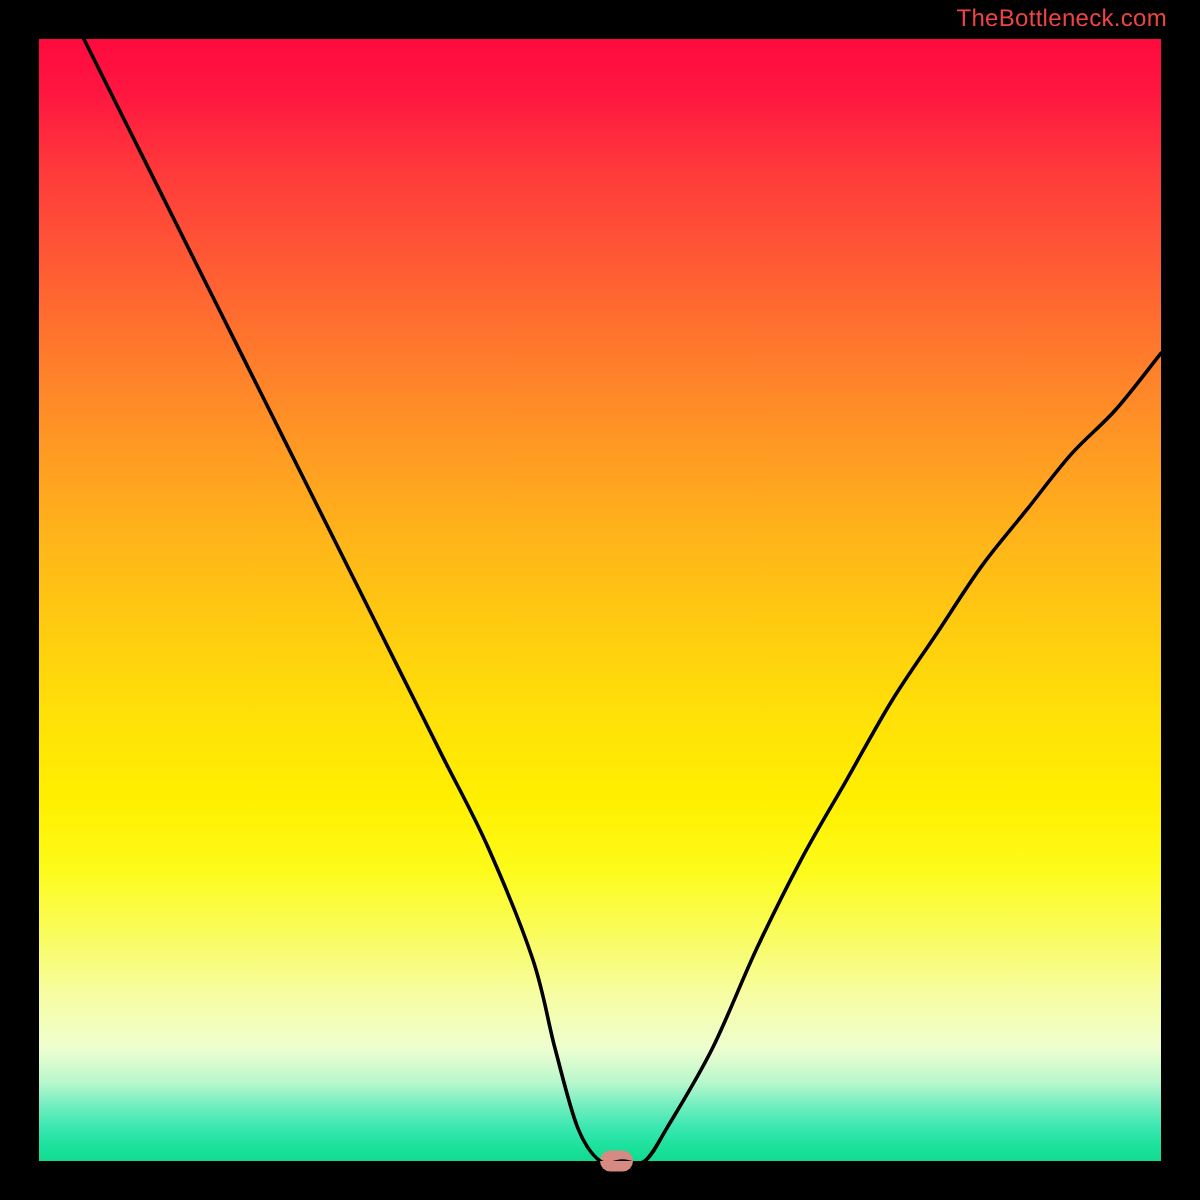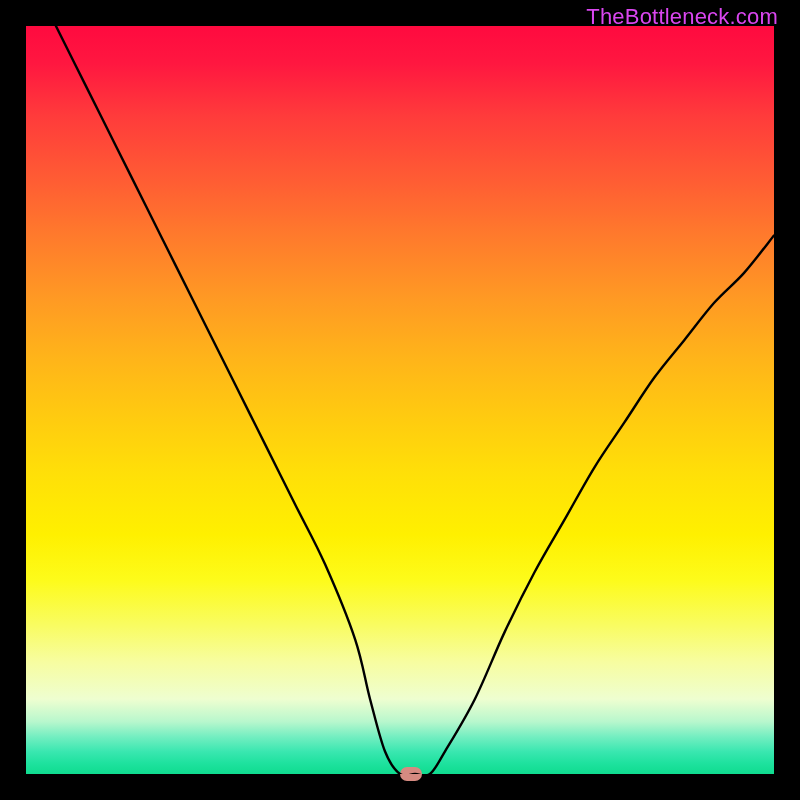--- a/index.html
+++ b/index.html
@@ -43,22 +43,22 @@
       #74eec1 95%,
       #3ae7b0 97%,
       #1fe29f 98.5%,
       #0fdc8f 100%
     );
   }
   .watermark {
     position: absolute;
     top: 4px;
     right: 22px;
-    color: #d946ef;
-    font-size: 22px;
+    color: #ef4444;
+    font-size: 16px;
     font-weight: 500;
     letter-spacing: 0.2px;
     z-index: 5;
     user-select: none;
     text-align: right;
   }
   svg.curve {
     position: absolute;
     left: 0;
     top: 0;

